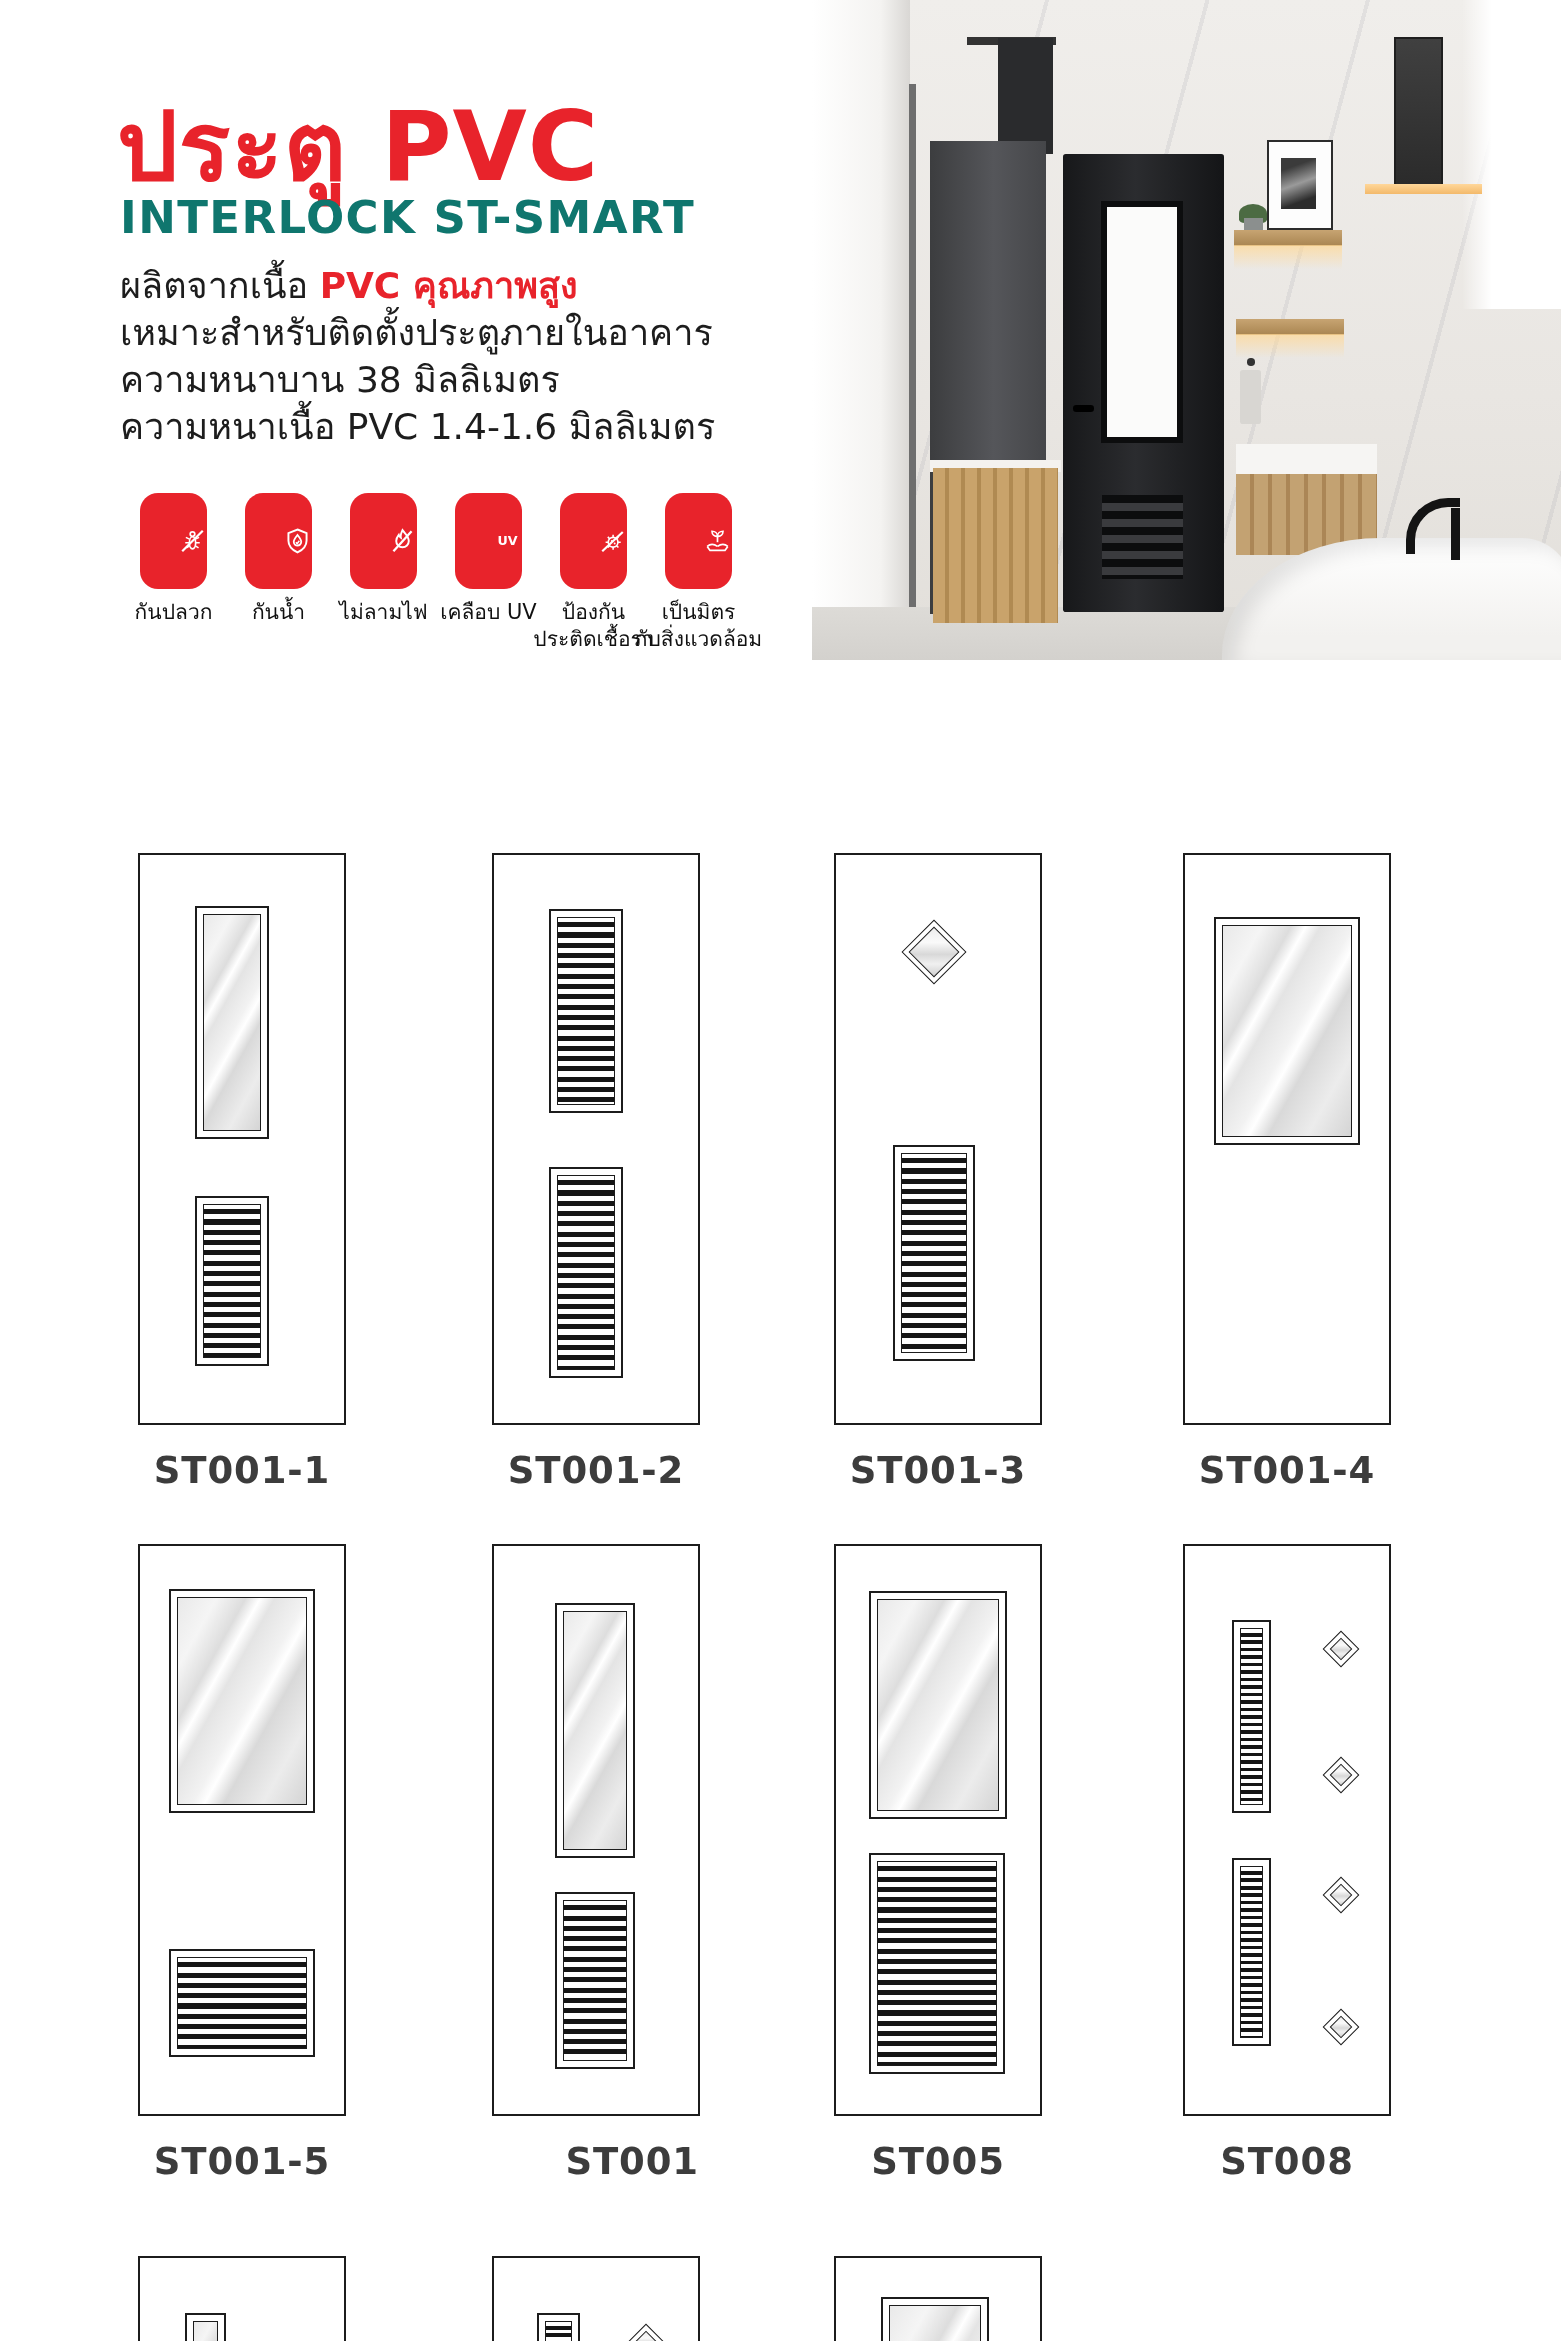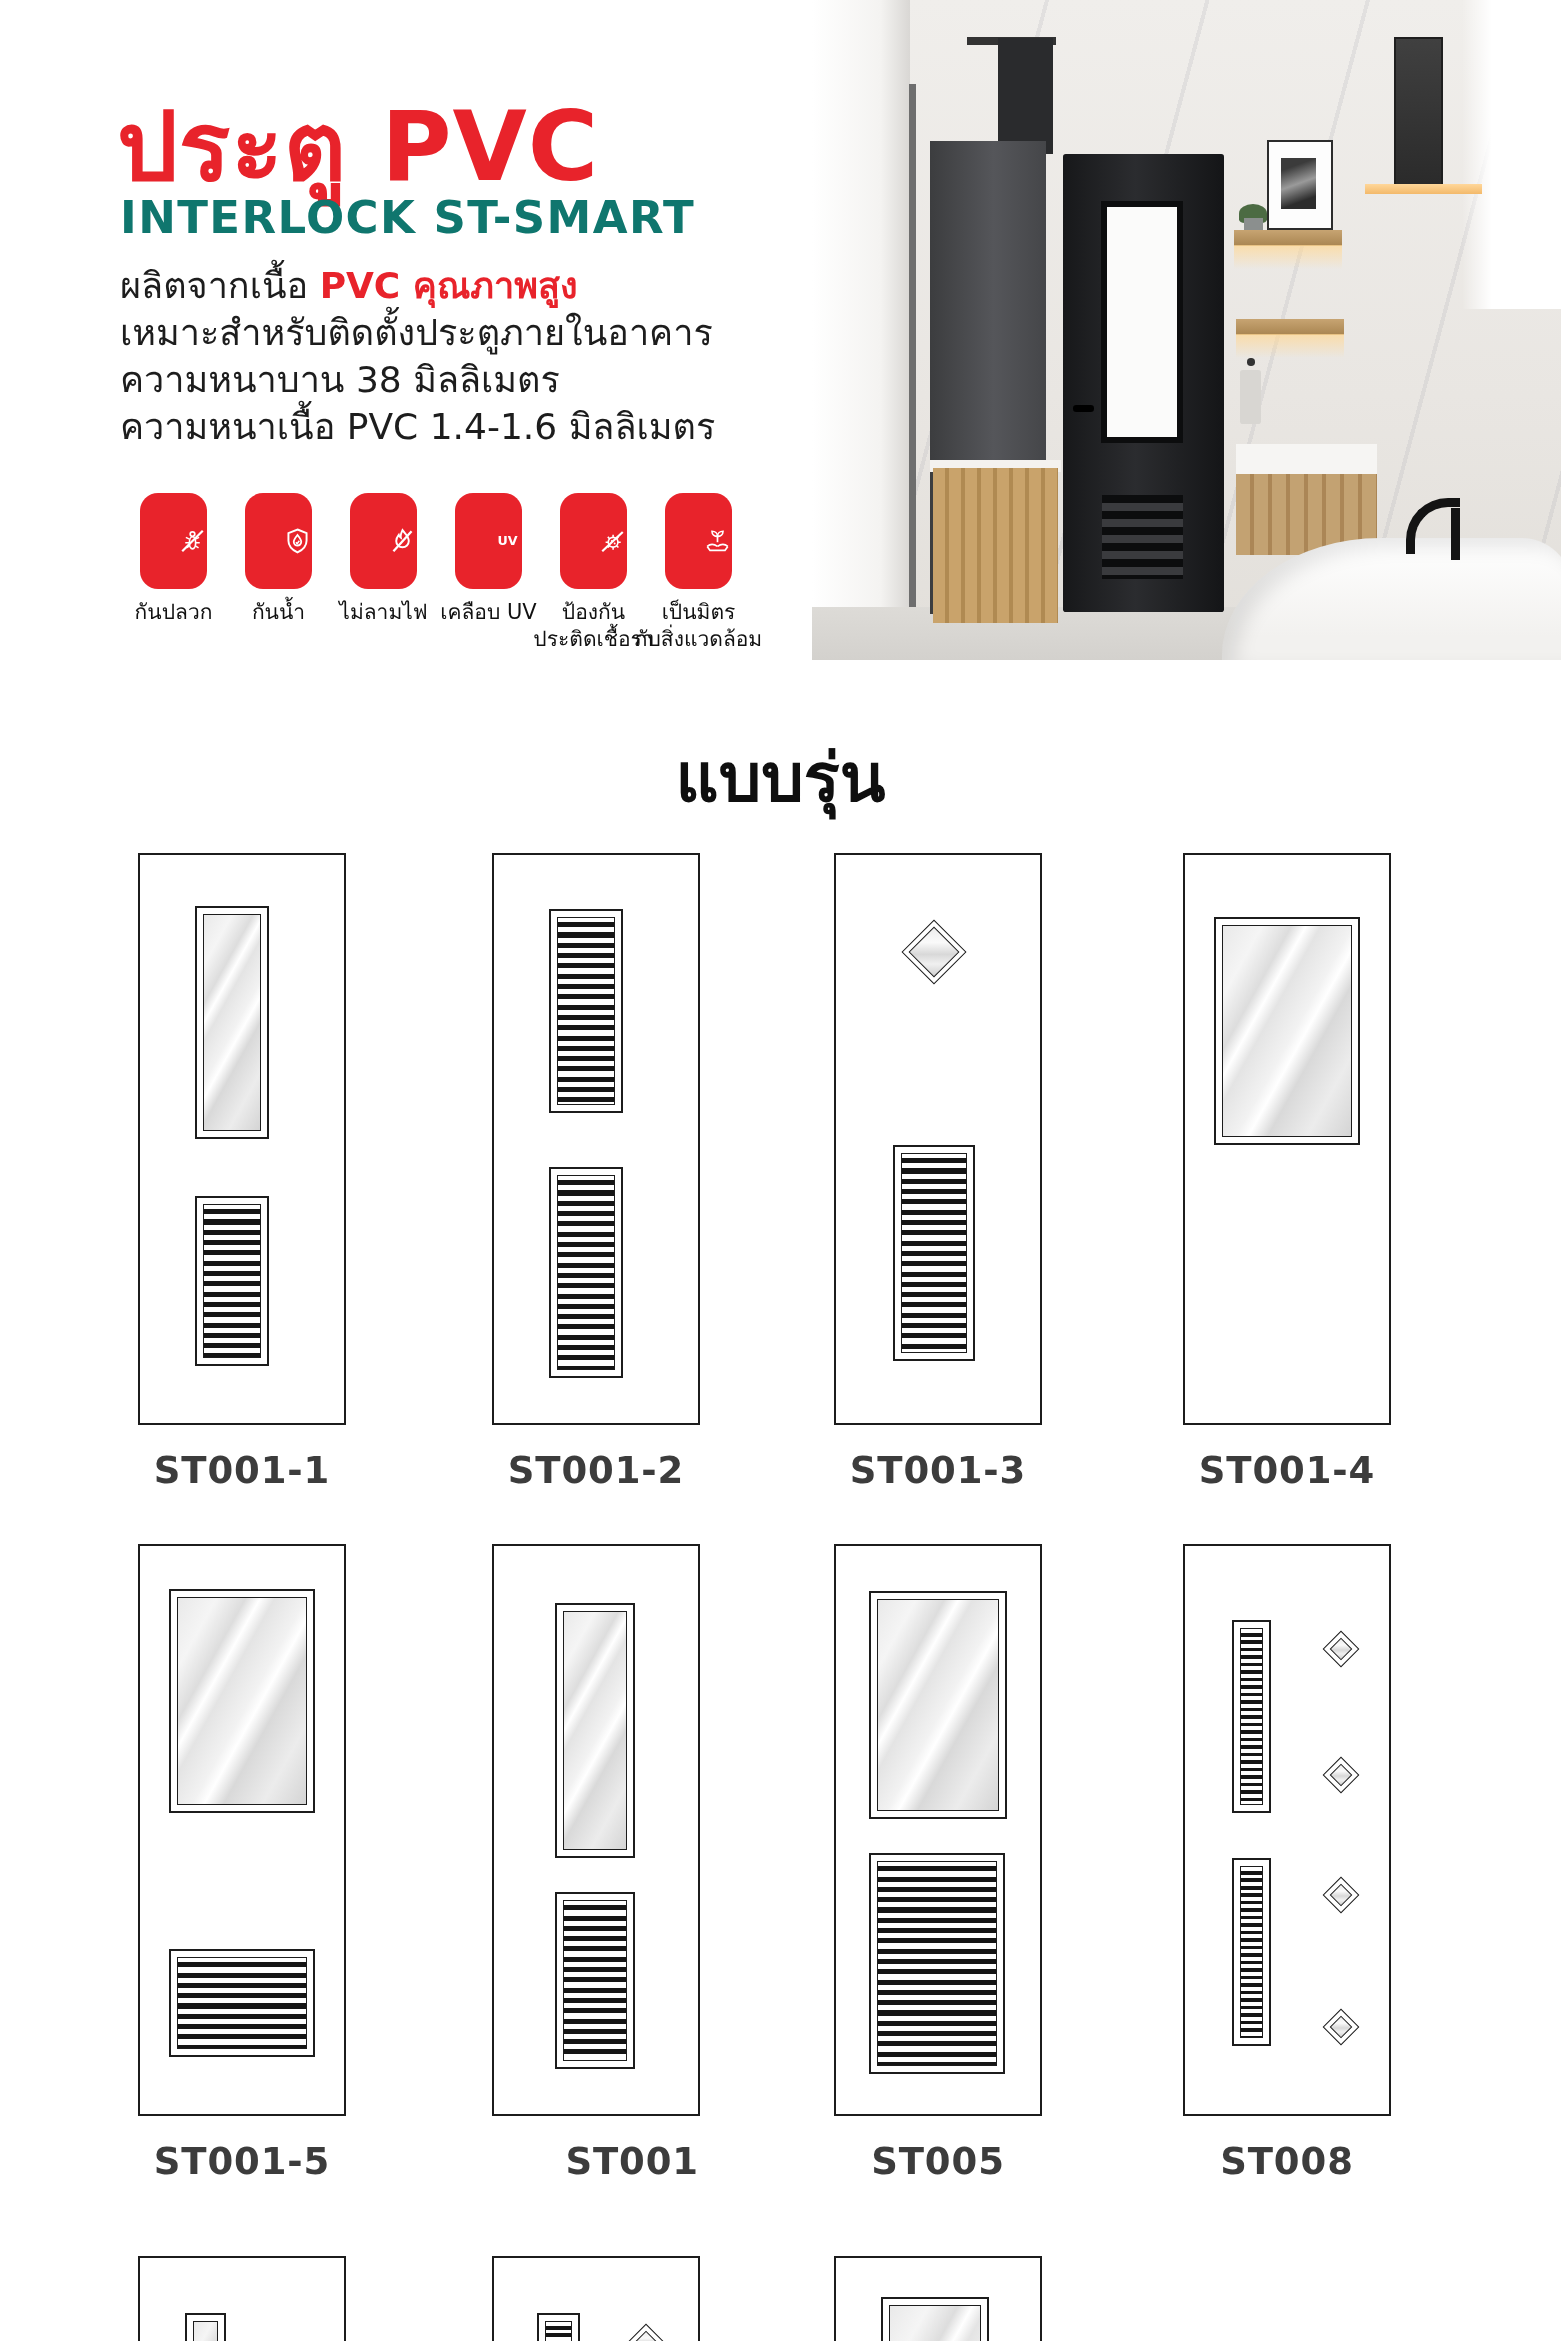--- a/index.html
+++ b/index.html
@@ -195,21 +195,20 @@
     <div class="ph-towel"></div>
     <div class="ph-cab-top"></div>
     <div class="ph-cab"></div>
     <div class="ph-mirror"></div>
     <div class="ph-ledlight"></div>
     <div class="ph-tub"></div>
     <div class="ph-faucet-arc"></div>
     <div class="ph-faucet-drop"></div>
   </div>
 
-  <h2 class="section-title">แบบรุ่น</h2>
   <div id="models">
       <div class="door" style="left: 138px; top: 853px; width: 208px; height: 572px;">
         <div class="el glass-frame" style="left: 27%; top: 9%; width: 36%; height: 41%;">
           <div class="glass-pane"></div>
         </div>
         <div class="el louver-frame" style="left: 27%; top: 60%; width: 36%; height: 30%;">
           <div class="louver-inner"></div>
         </div>
       </div>
       <div class="door-label" style="left: 138px; top: 1449px; width: 208px;">ST001-1</div>

